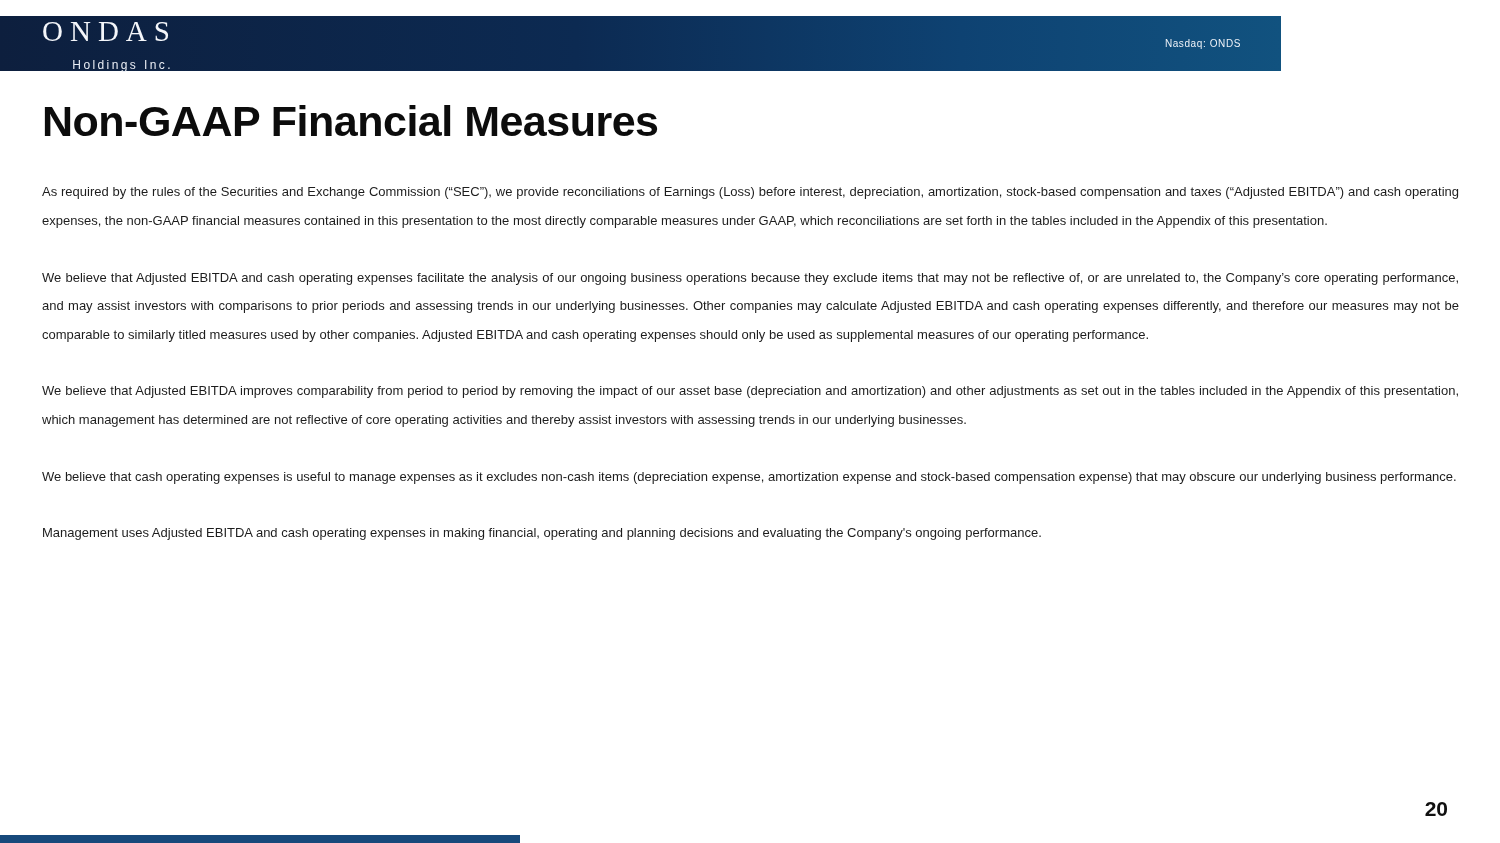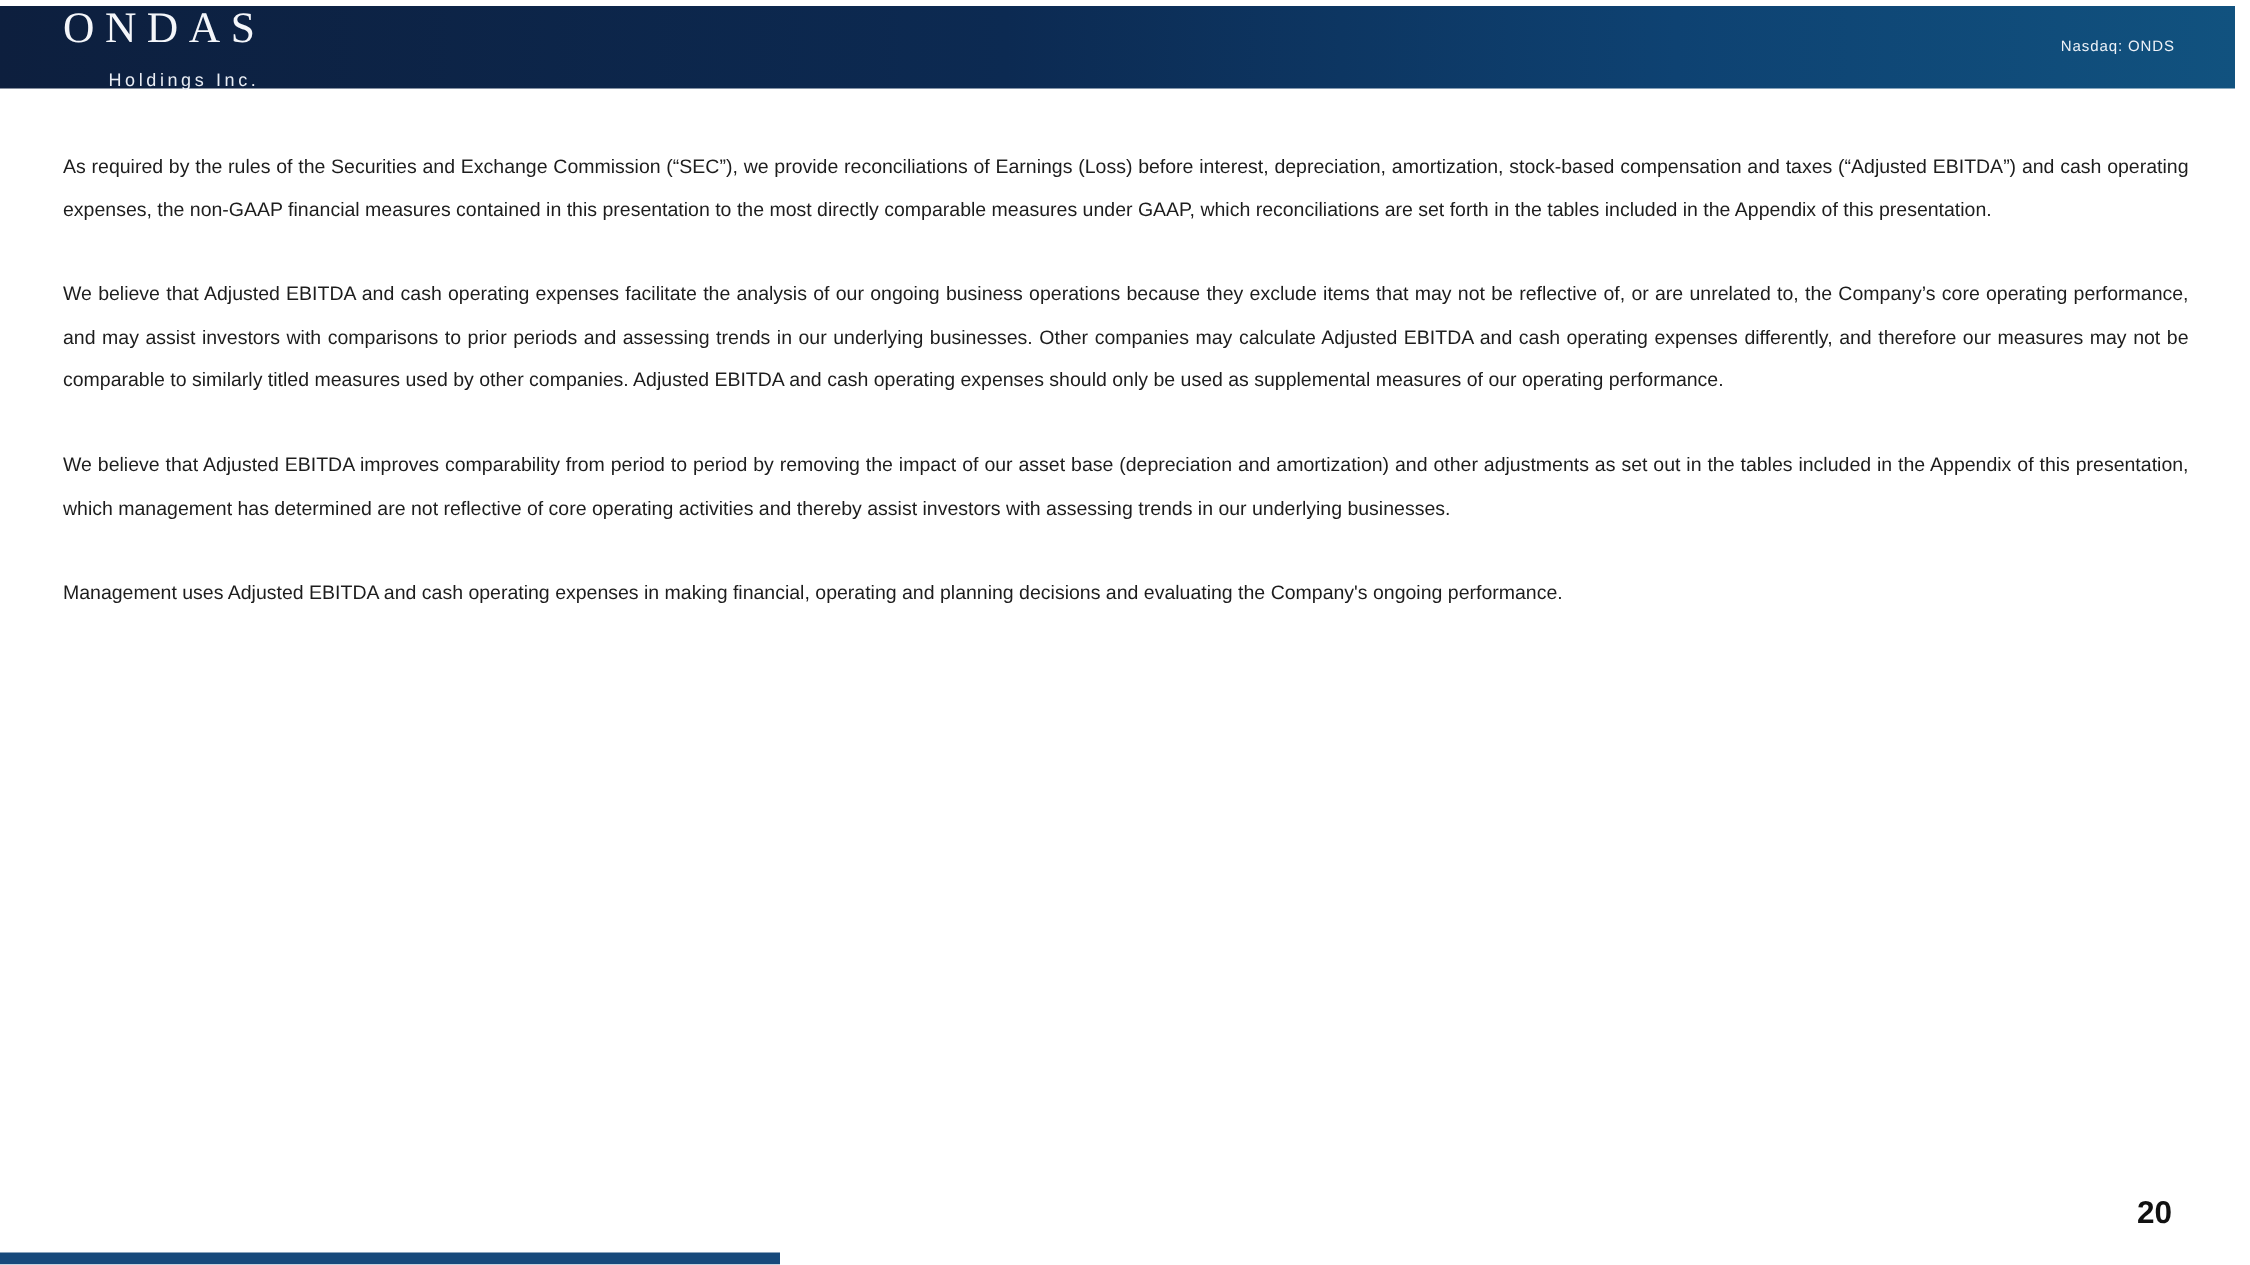--- a/index.html
+++ b/index.html
@@ -9,22 +9,22 @@
     height: 843px;
     position: relative;
     background: #ffffff;
     font-family: "Liberation Sans", sans-serif;
     overflow: hidden;
   }
 
   
   .header {
     position: absolute;
-    top: 4px; left: 0;
-    width: 1490px;
+    top: 16px; left: 0;
+    width: 1281px;
     height: 55px;
     background: linear-gradient(90deg, #0d1f3e 0%, #0c2a52 45%, #0e4272 75%, #11527f 100%);
     display: flex;
     align-items: center;
     justify-content: space-between;
   }
   .logo {
     margin-left: 42px;
     color: #ffffff;
     line-height: 1;
@@ -101,22 +101,24 @@
 
 <div class="header">
   <div class="logo">
     <div class="logo-wordmark">ONDAS</div>
     <div class="logo-subtitle">Holdings Inc.</div>
   </div>
   <div class="ticker">Nasdaq: ONDS</div>
 </div>
 
 <div class="slide-main">
+  <h1 class="slide-title">Non-GAAP Financial Measures</h1>
   <div class="body-copy">
     <p>As required by the rules of the Securities and Exchange Commission (“SEC”), we provide reconciliations of Earnings (Loss) before interest, depreciation, amortization, stock-based compensation and taxes (“Adjusted EBITDA”) and cash operating expenses, the non-GAAP financial measures contained in this presentation to the most directly comparable measures under GAAP, which reconciliations are set forth in the tables included in the Appendix of this presentation.</p>
     <p>We believe that Adjusted EBITDA and cash operating expenses facilitate the analysis of our ongoing business operations because they exclude items that may not be reflective of, or are unrelated to, the Company’s core operating performance, and may assist investors with comparisons to prior periods and assessing trends in our underlying businesses. Other companies may calculate Adjusted EBITDA and cash operating expenses differently, and therefore our measures may not be comparable to similarly titled measures used by other companies. Adjusted EBITDA and cash operating expenses should only be used as supplemental measures of our operating performance.</p>
     <p>We believe that Adjusted EBITDA improves comparability from period to period by removing the impact of our asset base (depreciation and amortization) and other adjustments as set out in the tables included in the Appendix of this presentation, which management has determined are not reflective of core operating activities and thereby assist investors with assessing trends in our underlying businesses.</p>
+    <p>We believe that cash operating expenses is useful to manage expenses as it excludes non-cash items (depreciation expense, amortization expense and stock-based compensation expense) that may obscure our underlying business performance.</p>
     <p>Management uses Adjusted EBITDA and cash operating expenses in making financial, operating and planning decisions and evaluating the Company's ongoing performance.</p>
   </div>
 </div>
 
 <div class="page-number">20</div>
 <div class="footer-accent"></div>
 
 </body></html>

